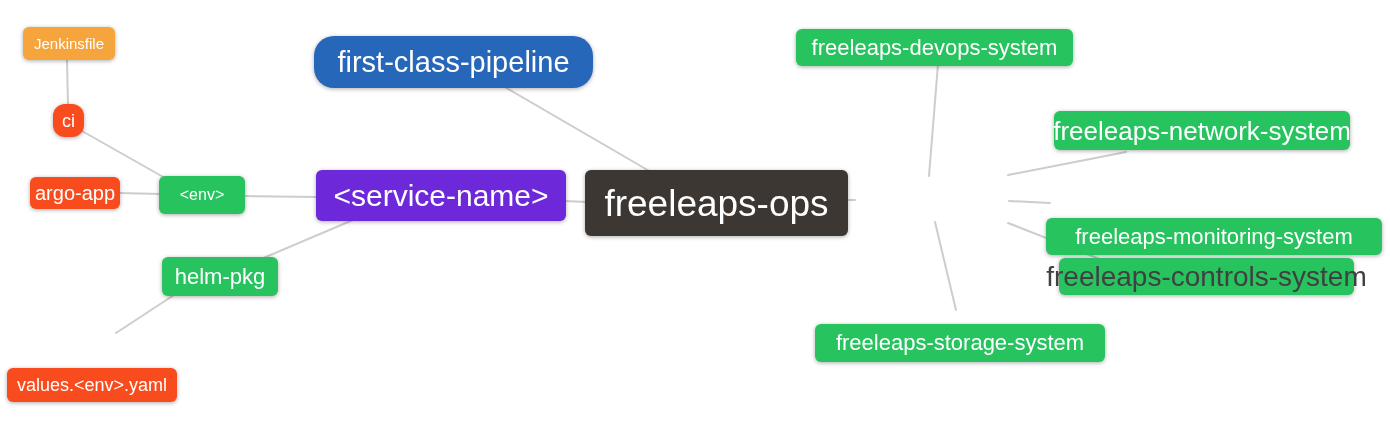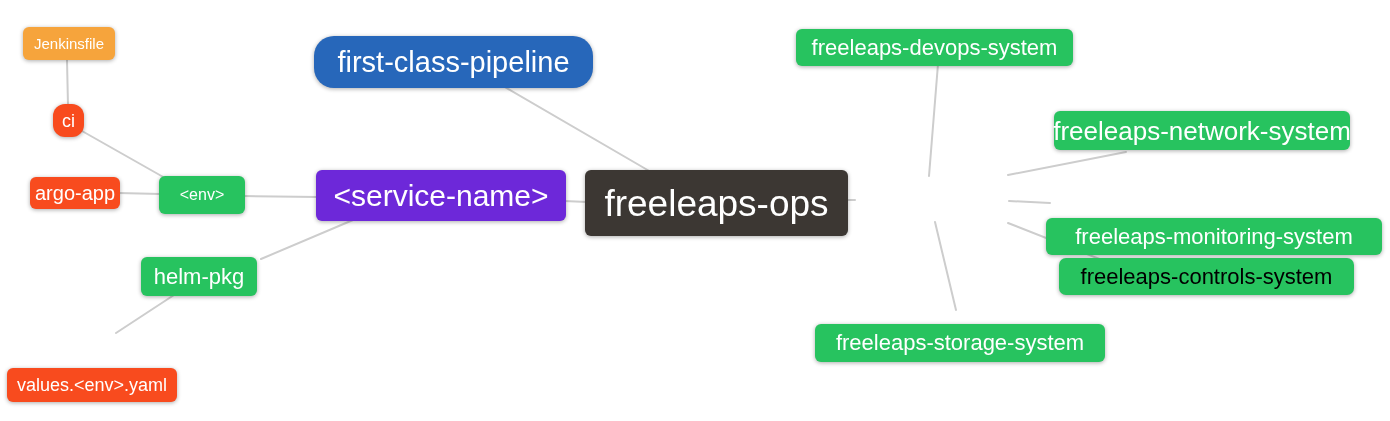--- a/index.html
+++ b/index.html
@@ -50,23 +50,23 @@
       <line x1="929" y1="176" x2="938" y2="64" stroke="#CDCDCD" stroke-width="2" stroke-linecap="round"></line>
       <line x1="1008" y1="175" x2="1126" y2="152" stroke="#CDCDCD" stroke-width="2" stroke-linecap="round"></line>
       <line x1="1009" y1="201" x2="1050" y2="203" stroke="#CDCDCD" stroke-width="2" stroke-linecap="round"></line>
       <line x1="1008" y1="223" x2="1102" y2="260" stroke="#CDCDCD" stroke-width="2" stroke-linecap="round"></line>
       <line x1="935" y1="222" x2="956" y2="310" stroke="#CDCDCD" stroke-width="2" stroke-linecap="round"></line>
     </svg>
 <div class="node" style="left: 23px; top: 27px; width: 92px; height: 33px; font-size: 15px; background: rgb(246, 164, 60); color: rgb(255, 255, 255);">Jenkinsfile</div>
     <div class="node" style="left: 53px; top: 104px; width: 31px; height: 33px; font-size: 18px; background: rgb(248, 75, 30); color: rgb(255, 255, 255); border-radius: 12px;">ci</div>
     <div class="node" style="left: 30px; top: 177px; width: 90px; height: 32px; font-size: 20px; background: rgb(248, 75, 30); color: rgb(255, 255, 255);">argo-app</div>
     <div class="node" style="left: 159px; top: 176px; width: 86px; height: 38px; font-size: 16px; background: rgb(39, 195, 95); color: rgb(255, 255, 255);">&lt;env&gt;</div>
-    <div class="node" style="left: 141px; top: 257px; width: 116px; height: 39px; font-size: 22px; background: rgb(39, 195, 95); color: rgb(255, 255, 255);">helm-pkg</div>
+    <div class="node" style="left: 162px; top: 257px; width: 116px; height: 39px; font-size: 22px; background: rgb(39, 195, 95); color: rgb(255, 255, 255);">helm-pkg</div>
     <div class="node" style="left: 7px; top: 332px; width: 170px; height: 34px; font-size: 18px; background: rgb(248, 75, 30); color: rgb(255, 255, 255); margin-top: 36px;">values.&lt;env&gt;.yaml</div>
     <div class="node" style="left: 314px; top: 36px; width: 279px; height: 52px; font-size: 29px; background: rgb(39, 103, 186); color: rgb(255, 255, 255); border-radius: 20px;">first-class-pipeline</div>
     <div class="node" style="left: 316px; top: 170px; width: 250px; height: 51px; font-size: 30px; background: #6d28d9; color: rgb(255, 255, 255);">&lt;service-name&gt;</div>
     <div class="node" style="left: 585px; top: 170px; width: 263px; height: 66px; font-size: 37px; background: rgb(60, 55, 51); color: rgb(255, 255, 255);">freeleaps-ops</div>
     <div class="node" style="left: 796px; top: 29px; width: 277px; height: 37px; font-size: 22px; background: rgb(39, 195, 95); color: rgb(255, 255, 255);">freeleaps-devops-system</div>
     <div class="node" style="left: 1054px; top: 111px; width: 296px; height: 39px; font-size: 26px; background: rgb(39, 195, 95); color: rgb(255, 255, 255);">freeleaps-network-system</div>
     <div class="node" style="left: 1046px; top: 198px; width: 336px; height: 37px; font-size: 22px; background: rgb(39, 195, 95); color: rgb(255, 255, 255); margin-top: 20px;">freeleaps-monitoring-system</div>
-    <div class="node" style="left: 1059px; top: 258px; width: 295px; height: 37px; font-size: 22px; background: rgb(39, 195, 95); color: #000000; border-radius: 7px;">freeleaps-controls-system</div>
+    <div class="node" style="left: 1059px; top: 258px; width: 295px; height: 37px; font-size: 28px; background: rgb(39, 195, 95); color: #404040;">freeleaps-controls-system</div>
     <div class="node" style="left: 815px; top: 324px; width: 290px; height: 38px; font-size: 22px; background: rgb(39, 195, 95); color: rgb(255, 255, 255);">freeleaps-storage-system</div>
   </div>
 
 </body></html>

